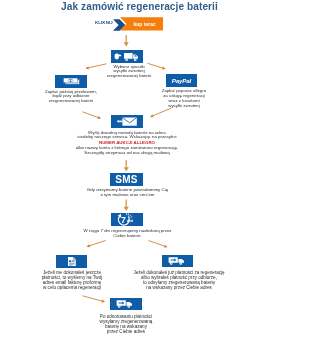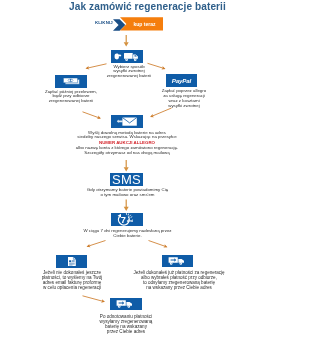--- a/index.html
+++ b/index.html
@@ -1,30 +1,30 @@
 <!DOCTYPE html>
 <html><head>
 <meta charset="utf-8">
 <title>Jak zamowic regeneracje baterii</title>
 <style>
   html,body{margin:0;padding:0;}
   body{width:255px;height:360px;background:#ffffff;font-family:"Liberation Sans",sans-serif;position:relative;overflow:hidden;-webkit-font-smoothing:antialiased;}
   .stage{position:absolute;left:0;top:0;width:255px;height:360px;}
   .abs{position:absolute;}
-  .title{left:0;top:1px;width:255px;text-align:center;color:#2f5f8a;font-weight:bold;font-size:10.1px;letter-spacing:0.08px;padding-left:20px;}
+  .title{left:0;top:1px;width:255px;text-align:center;color:#2f5f8a;font-weight:bold;font-size:10.1px;letter-spacing:0.08px;padding-left:12px;}
   .ibox{background:#0f5ca7;display:flex;align-items:center;justify-content:center;}
   .txt{color:#2e2e2e;font-size:4.4px;line-height:4.9px;text-align:center;white-space:pre-line;}
   .cta{left:95px;top:16px;width:70px;height:16px;}
   .cta-click{position:absolute;left:0px;top:4.2px;color:#1b4f86;font-weight:bold;font-size:4.4px;letter-spacing:0.1px;}
   .cta-chevron{position:absolute;left:18px;top:1.5px;}
   .cta-btn{position:absolute;left:25px;top:1.2px;width:43px;height:13.4px;background:#f57e0d;display:block;clip-path:polygon(0% 0%, 100% 0%, 100% 100%, 0% 100%, 15% 50%);}
   .cta-btn-label{position:absolute;left:6px;top:4.1px;width:37px;text-align:center;color:#ffffff;font-weight:bold;font-size:5px;}
   .hl{color:#d21f26;font-weight:bold;}
   .paypal-label{color:#ffffff;font-weight:bold;font-style:italic;font-size:6.2px;letter-spacing:-0.15px;}
-  .sms-label{color:#ffffff;font-weight:normal;font-size:13px;letter-spacing:0.3px;}
+  .sms-label{color:#ffffff;font-weight:bold;font-size:10px;letter-spacing:0.3px;}
 </style>
 </head>
 <body>
 
 <div class="stage" id="stage">
   <div class="abs title">Jak zamówić regeneracje baterii</div>
 
   <div class="abs cta">
     <span class="cta-click">KLIKNIJ</span>
     <svg class="cta-chevron" width="16" height="14" viewBox="0 0 16 14">

